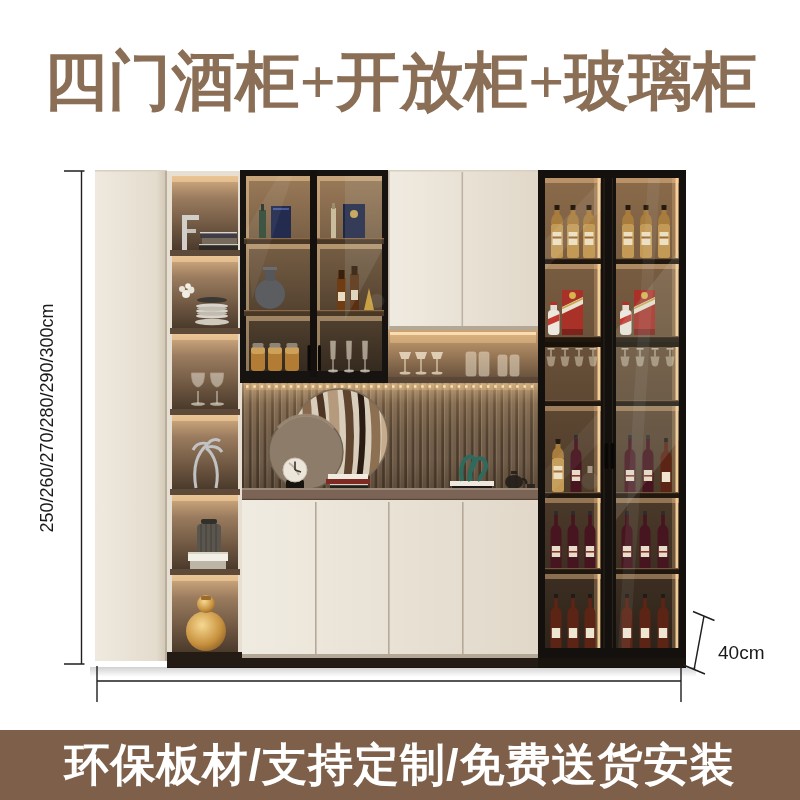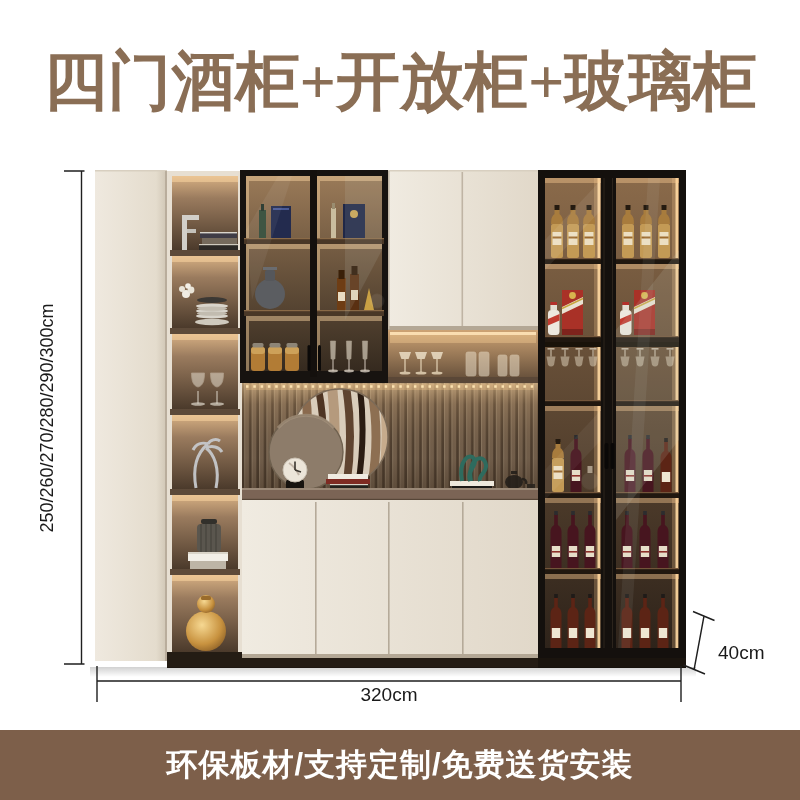--- a/index.html
+++ b/index.html
@@ -10,21 +10,21 @@
          color:#8a6e55;letter-spacing:0;line-height:1.05;}
   .figure{position:absolute;inset:0;}
   .figure svg{position:absolute;left:0;top:0;}
   .dim{position:absolute;color:#1a1a1a;font-size:19px;font-weight:400;white-space:nowrap;}
   .dim-h{left:-122px;top:407px;width:340px;height:22px;text-align:center;
          font-size:18px;transform:rotate(-90deg);}
   .dim-w{left:318px;top:684px;width:142px;text-align:center;}
   .dim-d{left:718px;top:642px;}
   .banner{position:absolute;left:0;top:730px;width:800px;height:70px;background:#7d5f4a;
           display:flex;align-items:center;justify-content:center;}
-  .banner span{color:#ffffff;font-size:31px;font-weight:700;letter-spacing:1px;}
+  .banner span{color:#ffffff;font-size:45px;font-weight:700;letter-spacing:1px;}
 </style>
 </head>
 <body>
 
 <div class="stage">
   <h1 class="title">四门酒柜+开放柜+玻璃柜</h1>
 
   <div class="figure">
     <svg width="800" height="800" viewBox="0 0 800 800">
       <defs>
@@ -486,20 +486,19 @@
       </g>
 
       <g stroke="#1f1f1f" stroke-width="1.4">
         <path d="M81.5,171 V664 M64,171 H84.5 M64,664 H84.5"></path>
         <path d="M97,681 H681 M97,666 V702 M681,666 V702"></path>
         <path d="M704,616 L694,670 M693,611.5 L714.5,620.5 M683.5,665 L705,674"></path>
       </g>
     </svg>
 
     <div class="dim dim-h">250/260/270/280/290/300cm</div>
-    <div class="dim dim-w">320cm</div>
     <div class="dim dim-d">40cm</div>
   </div>
 
   <div class="banner">
     <span>环保板材/支持定制/免费送货安装</span>
   </div>
 </div>
 
 </body></html>

